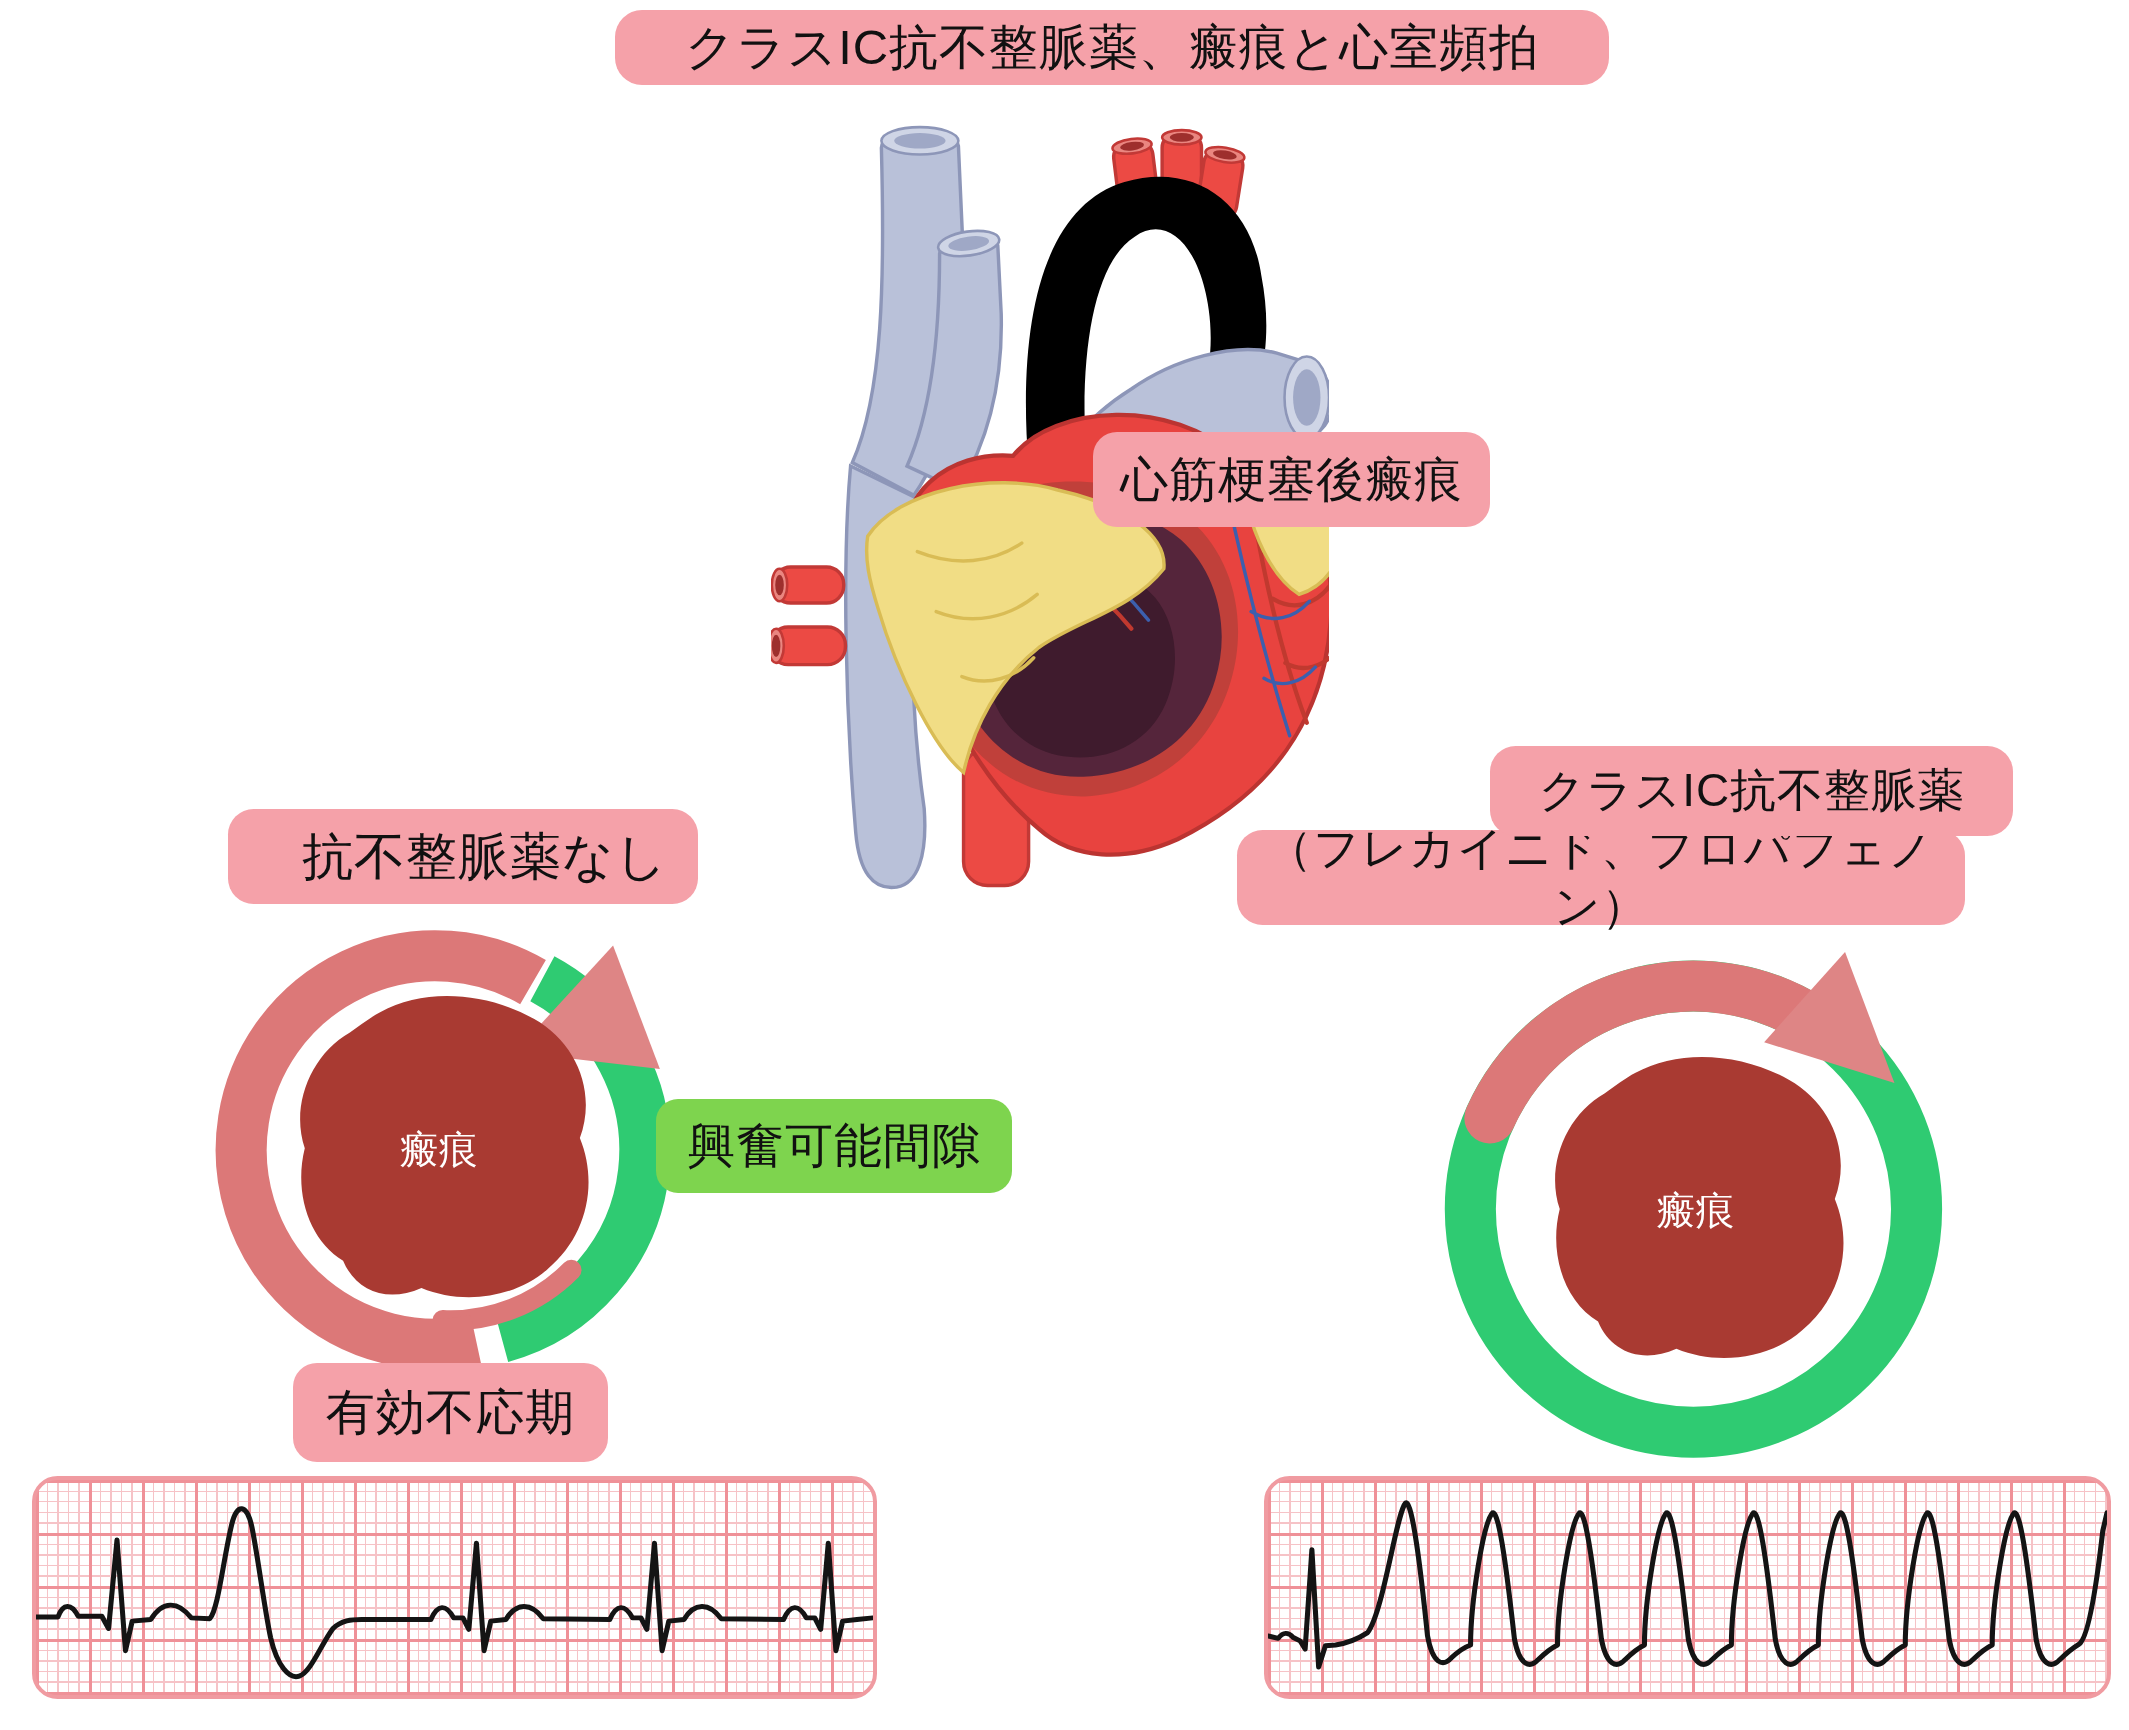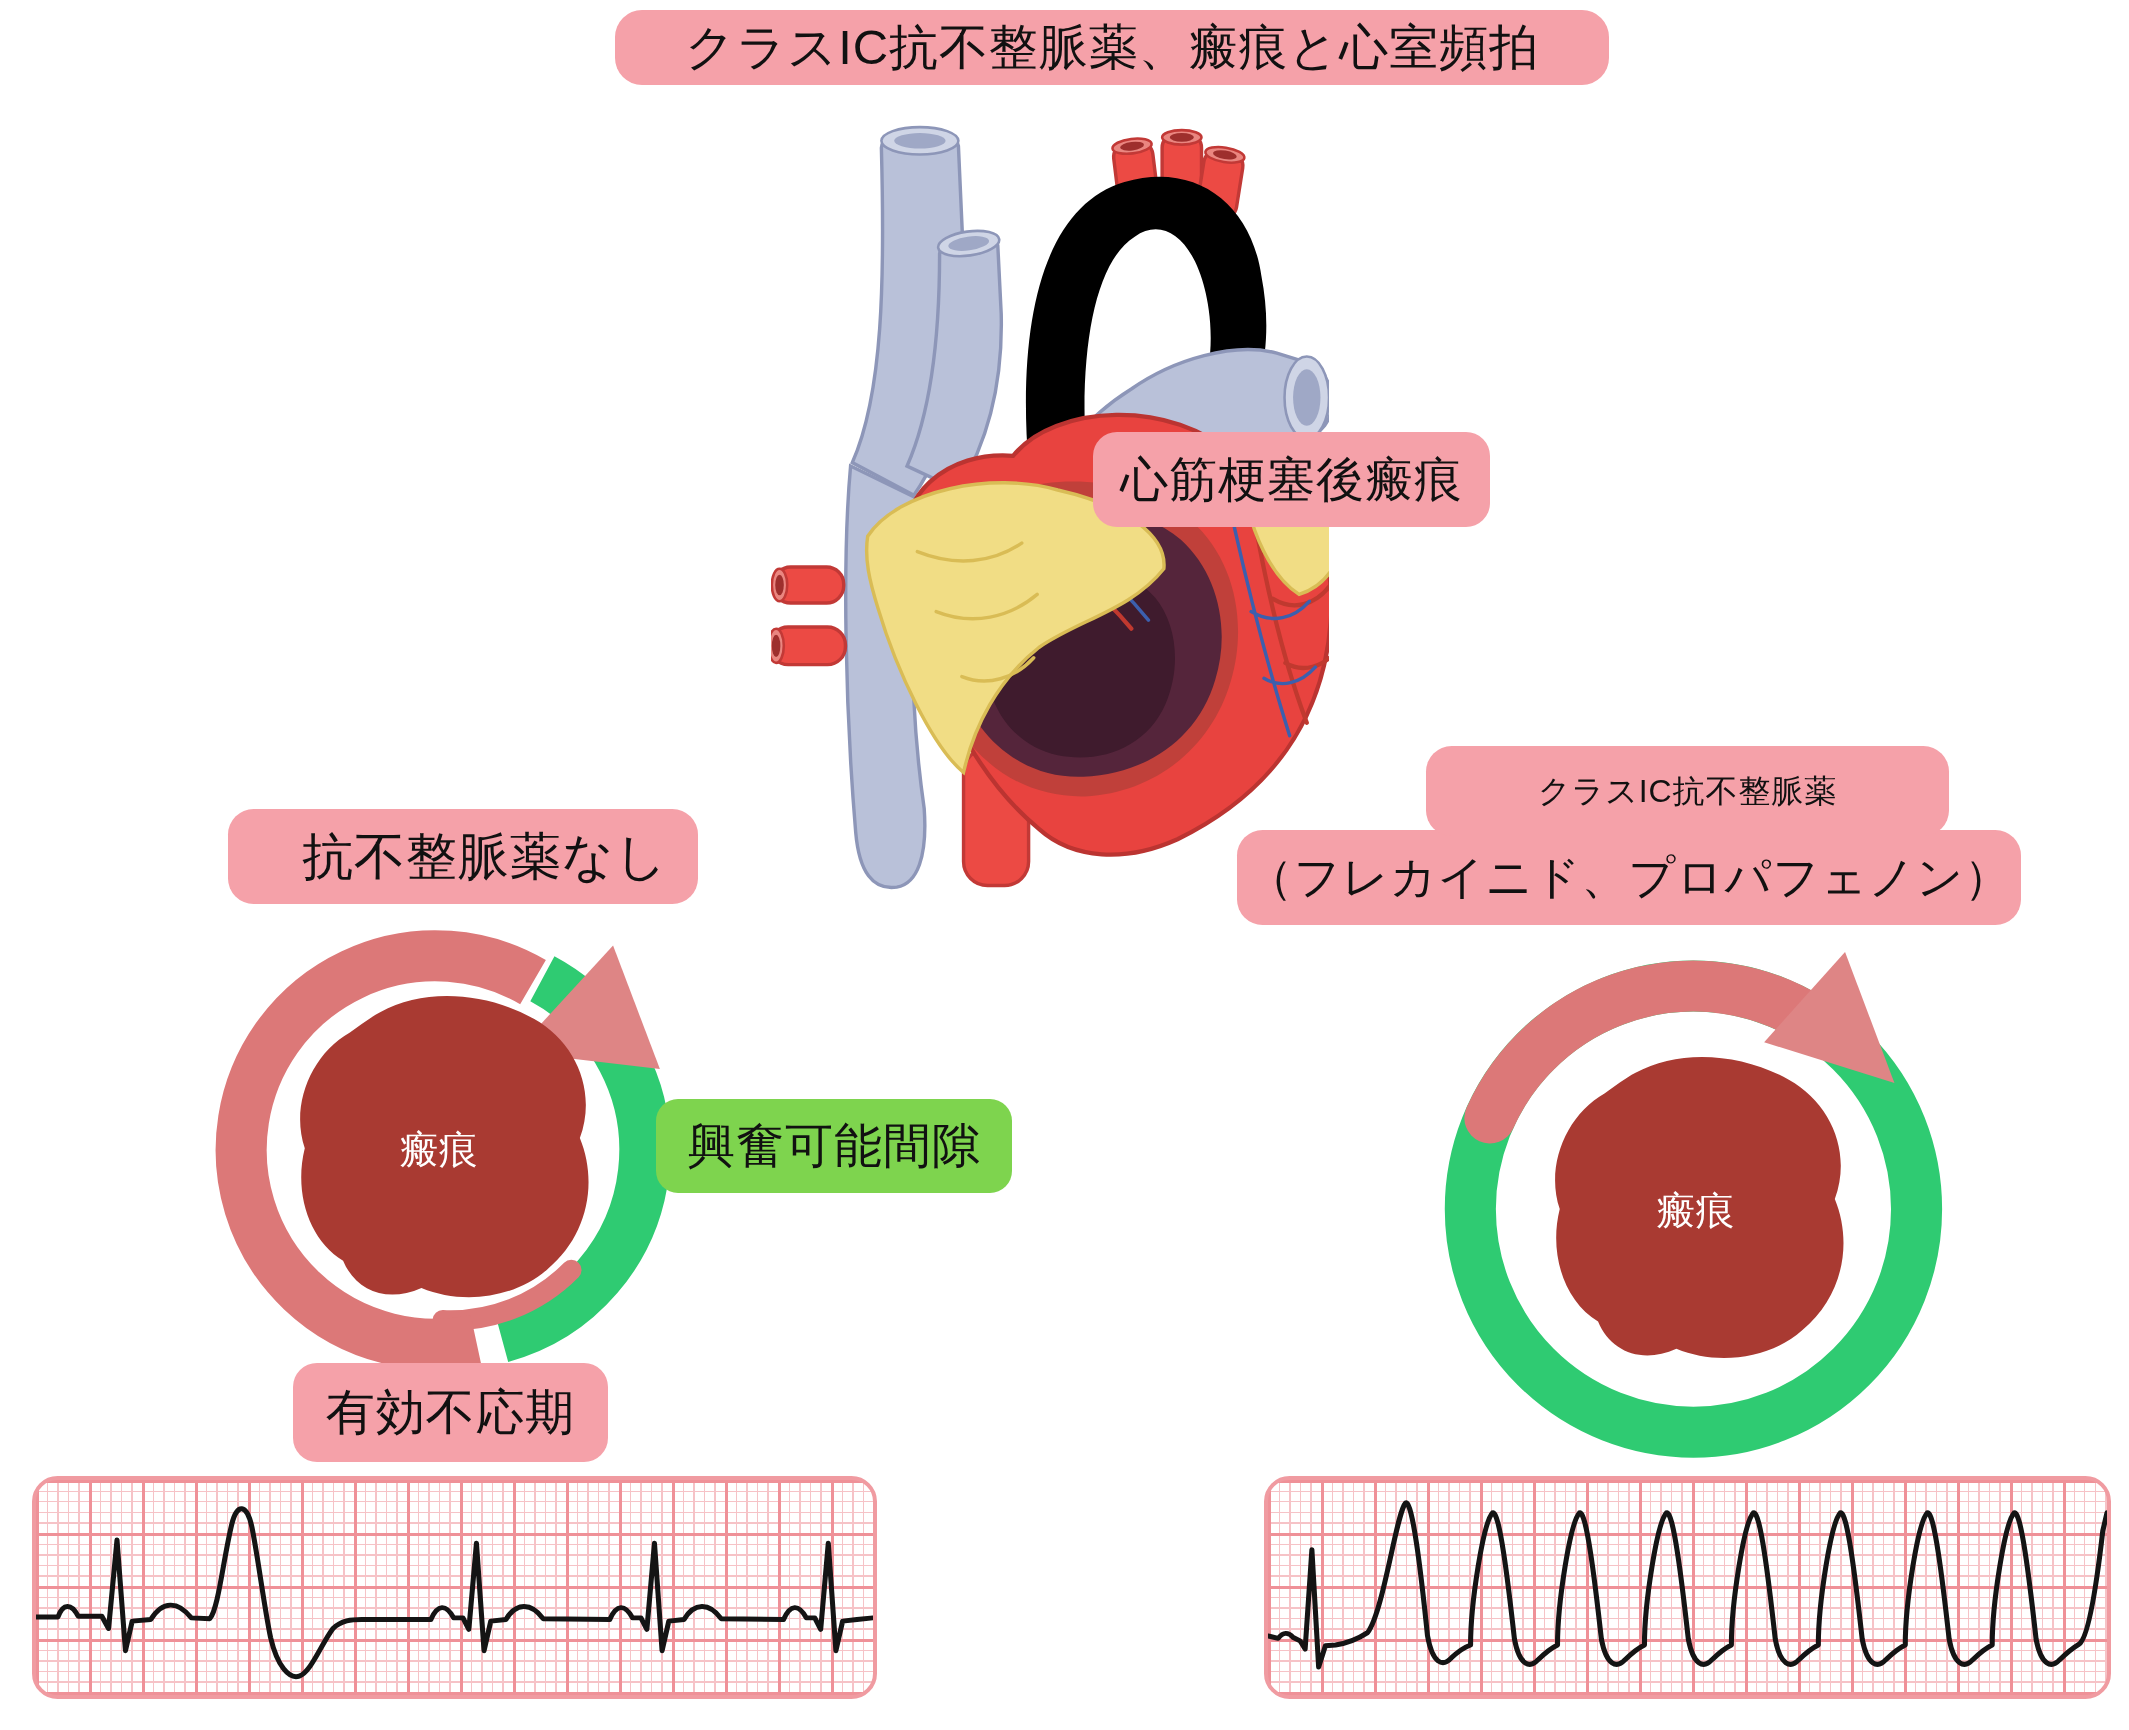--- a/index.html
+++ b/index.html
@@ -6,22 +6,22 @@
   .page{position:relative;width:2130px;height:1730px;background:#fff;overflow:hidden;
         font-family:"Liberation Sans",sans-serif;color:#111;}
   .lbl{position:absolute;display:flex;align-items:center;justify-content:center;
        text-align:center;color:#111;z-index:5;line-height:1.25;letter-spacing:0.9px;}
   .lbl.pink{background:var(--pink-label);}
   .lbl.green{background:var(--gap-green);}
   #main-title{left:615px;top:10.2px;width:994px;height:75px;border-radius:27px;font-size:49px;}
   #heart-svg{position:absolute;left:771px;top:98px;width:558px;height:796px;z-index:1;}
   #heart-scar-label{left:1093px;top:424px;width:397px;height:95px;border-radius:24px;font-size:48px;margin-top:8px;}
   #left-title{left:228px;top:809px;width:426px;height:95px;border-radius:25.6px;font-size:51px;padding-left:44px;}
-  #right-title-l1{left:1426px;top:746px;width:523px;height:90px;border-radius:25.6px;font-size:32px;z-index:6;}
-  #right-title-l2{left:1237px;top:830px;width:784px;height:95px;border-radius:25.6px;font-size:46px;}
+  #right-title-l1{left:1490px;top:746px;width:523px;height:90px;border-radius:25.6px;font-size:46px;z-index:6;}
+  #right-title-l2{left:1237px;top:830px;width:728px;height:95px;border-radius:25.6px;font-size:46px;}
   #left-diagram{position:absolute;left:183px;top:903px;width:528px;height:528px;z-index:2;}
   #right-diagram{position:absolute;left:1436px;top:940px;width:520px;height:528px;z-index:2;}
   #gap-label{left:656px;top:1099px;width:356px;height:94px;border-radius:22px;font-size:48px;}
   #erp-label{left:293px;top:1363px;width:315px;height:99px;border-radius:24px;font-size:49px;}
   .ecg-strip{position:absolute;top:1476px;height:223px;border:4.3px solid var(--ecg-border);
      border-radius:25.6px;box-sizing:border-box;overflow:hidden;
      background:
        repeating-linear-gradient(to right, var(--grid-major) 0 2.6px, transparent 2.6px 53px),
        repeating-linear-gradient(to bottom, var(--grid-major) 0 2.6px, transparent 2.6px 53px),
        repeating-linear-gradient(to right, var(--grid-minor) 0 1.3px, transparent 1.3px 10.6px),

